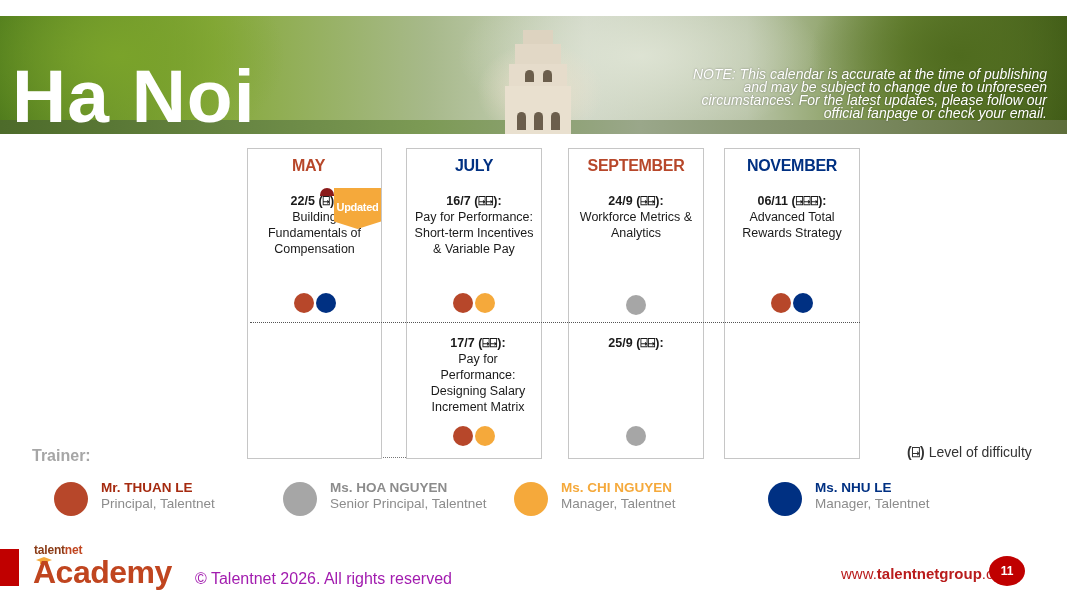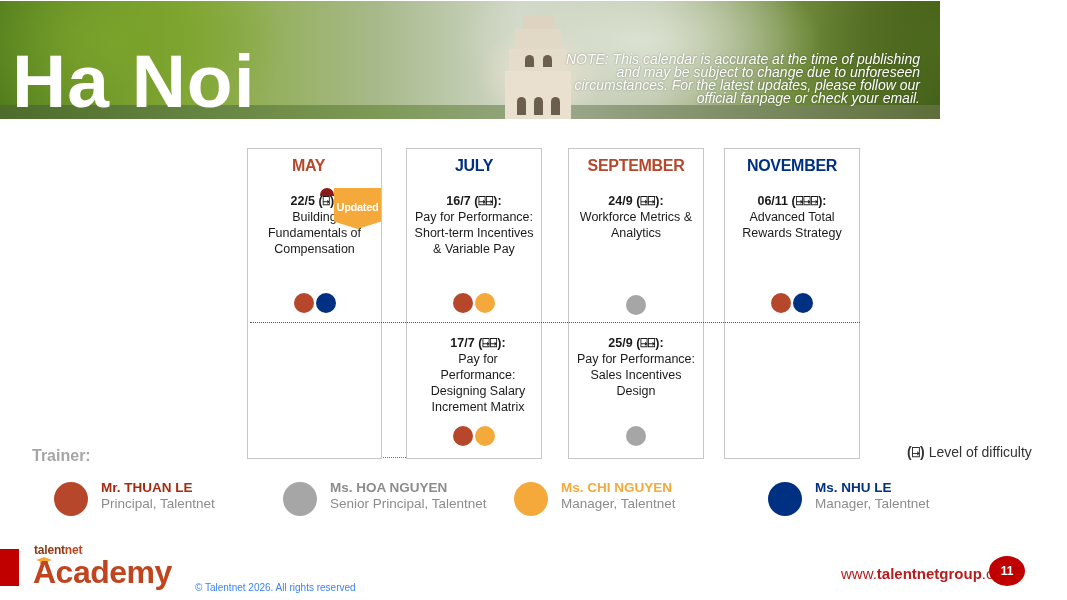--- a/index.html
+++ b/index.html
@@ -1,17 +1,17 @@
 <!DOCTYPE html>
 <html><head>
 <meta charset="utf-8">
 <style>
   * { box-sizing: border-box; margin: 0; padding: 0; }
   body { width: 1067px; height: 600px; position: relative; overflow: hidden; background: #ffffff; font-family: "Liberation Sans", sans-serif; }
-  .banner { position: absolute; left: 0; top: 1px; width: 940px; height: 118px; overflow: hidden;
+  .banner { position: absolute; left: 0; top: 16px; width: 1067px; height: 118px; overflow: hidden;
     background:
       radial-gradient(ellipse 90px 70px at 540px 75px, rgba(235,225,205,0.95), rgba(235,225,205,0) 70%),
       radial-gradient(ellipse 260px 120px at 640px 40px, rgba(225,230,215,0.85), rgba(225,230,215,0) 70%),
       radial-gradient(ellipse 220px 140px at 120px 40px, #7aa32a, rgba(122,163,42,0) 75%),
       radial-gradient(ellipse 200px 140px at 960px 40px, #4f6b1e, rgba(79,107,30,0) 75%),
       linear-gradient(90deg, #4e7a1c 0%, #86a93a 20%, #a7b98a 40%, #cfd6c6 55%, #b9c4a8 70%, #6f8a3a 85%, #3f5a16 100%);
   }
   .banner .ground { position: absolute; left: 0; right: 0; bottom: 0; height: 14px; background: linear-gradient(90deg, #4d6b2a, #7c9a55 40%, #9aa78a 60%, #5e6e3a); }
   .tower { position: absolute; left: 497px; top: 12px; width: 82px; height: 106px; }
   .tower .t1 { position: absolute; left: 8px; top: 58px; width: 66px; height: 48px; background: #e9e0cf; }
@@ -42,21 +42,21 @@
   .trainer { position: absolute; top: 480px; height: 36px; }
   .trainer .avatar { position: absolute; left: 0; top: 2px; width: 34px; height: 34px; border-radius: 50%; }
   .trainer .name { position: absolute; left: 47px; top: 0; font-size: 13.5px; font-weight: bold; white-space: nowrap; }
   .trainer .role { position: absolute; left: 47px; top: 16px; font-size: 13.5px; color: #8c8c8c; white-space: nowrap; }
 
   .footer-bar { position: absolute; left: 0; top: 549px; width: 19px; height: 37px; background: #c00000; }
   .logo-small { position: absolute; left: 34px; top: 543px; font-size: 12px; font-weight: bold; color: #8a3b16; letter-spacing: -0.2px; }
   .logo-small .net { color: #c0451f; }
   .logo-cap { position: absolute; left: 36px; top: 557px; width: 16px; height: 8px; }
   .logo-big { position: absolute; left: 33px; top: 554px; font-size: 32px; font-weight: bold; color: #c0451f; letter-spacing: -0.5px; line-height: 36px; }
-  .copyright { position: absolute; left: 195px; top: 570px; font-size: 10px; color: #3b82f6; margin-top: 12px; }
+  .copyright { position: absolute; left: 195px; top: 570px; font-size: 16px; color: #a21caf; }
   .website { position: absolute; left: 841px; top: 565px; font-size: 15px; color: #b91c1c; }
   .website b { font-weight: bold; }
   .page-num { position: absolute; left: 989px; top: 556px; width: 36px; height: 30px; border-radius: 50%; background: #c00000; color: #fff; font-weight: bold; font-size: 12px; text-align: center; line-height: 30px; }
 </style>
 </head>
 <body>
 
 <div class="banner">
   <div class="ground"></div>
   <div class="tower">
@@ -113,21 +113,20 @@
   <div class="month" style="color:#b7472a;">SEPTEMBER</div>
   <div class="session" style="top:44px;">
     <span class="date">24/9 (⍈⍈):</span>
     <span>Workforce Metrics &amp; Analytics</span>
   </div>
   <div class="dots" style="top:146px;">
     <span class="dot" style="background:#a6a6a6"></span>
   </div>
   <div class="session" style="top:186px;">
     <span class="date">25/9 (⍈⍈):</span>
-    <span>Pay for Performance: Sales Incentives Design</span>
   </div>
   <div class="dots" style="top:277px;">
     <span class="dot" style="background:#a6a6a6"></span>
   </div>
 </div>
 
 <div class="card" style="left:724px;width:136px;">
   <div class="month" style="color:#003082;">NOVEMBER</div>
   <div class="session" style="top:44px;">
     <span class="date">06/11 (⍈⍈⍈):</span>

